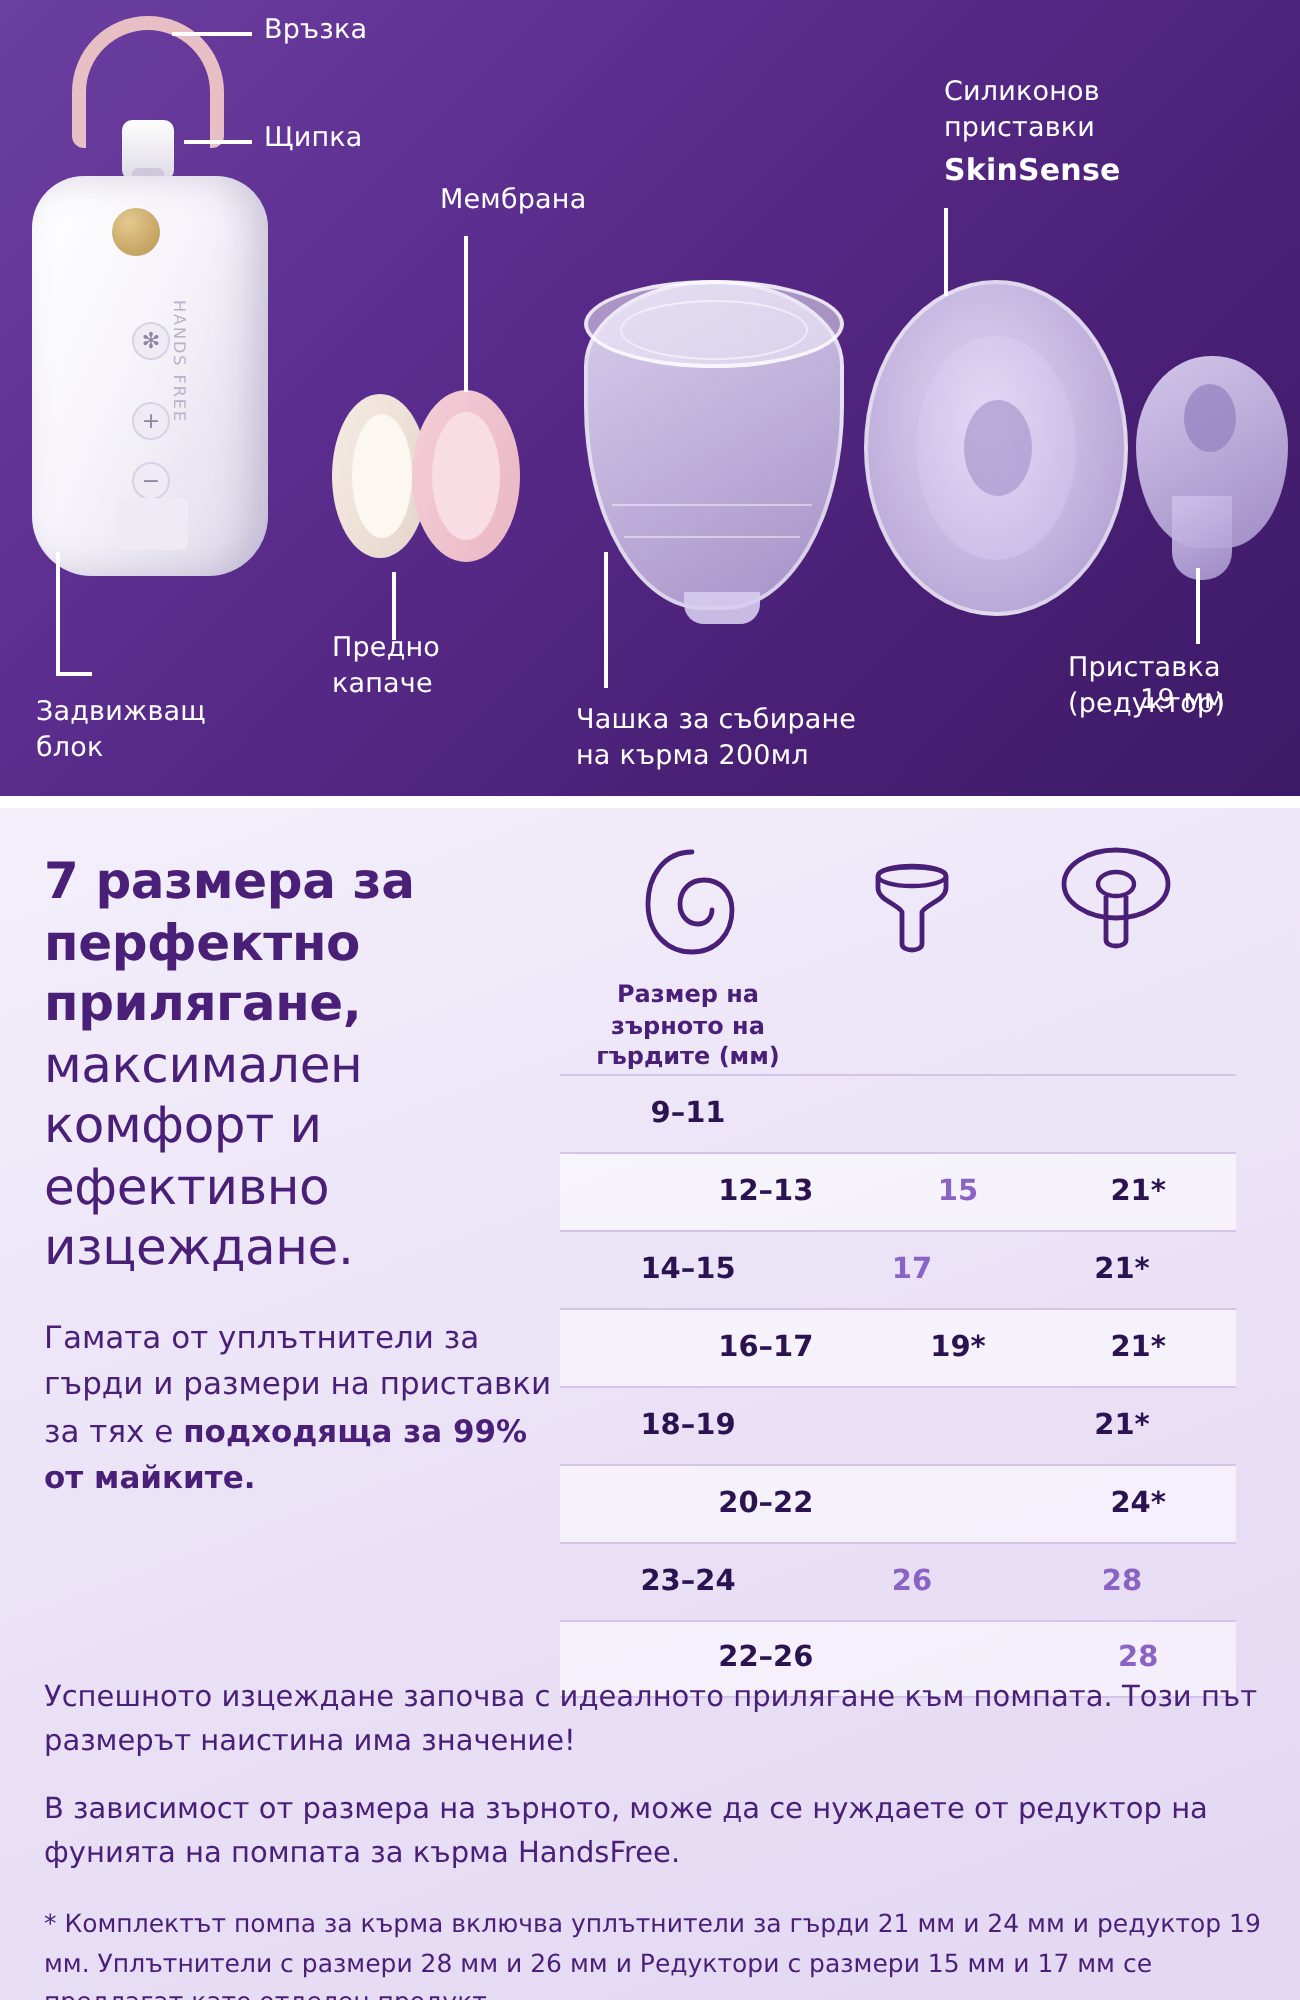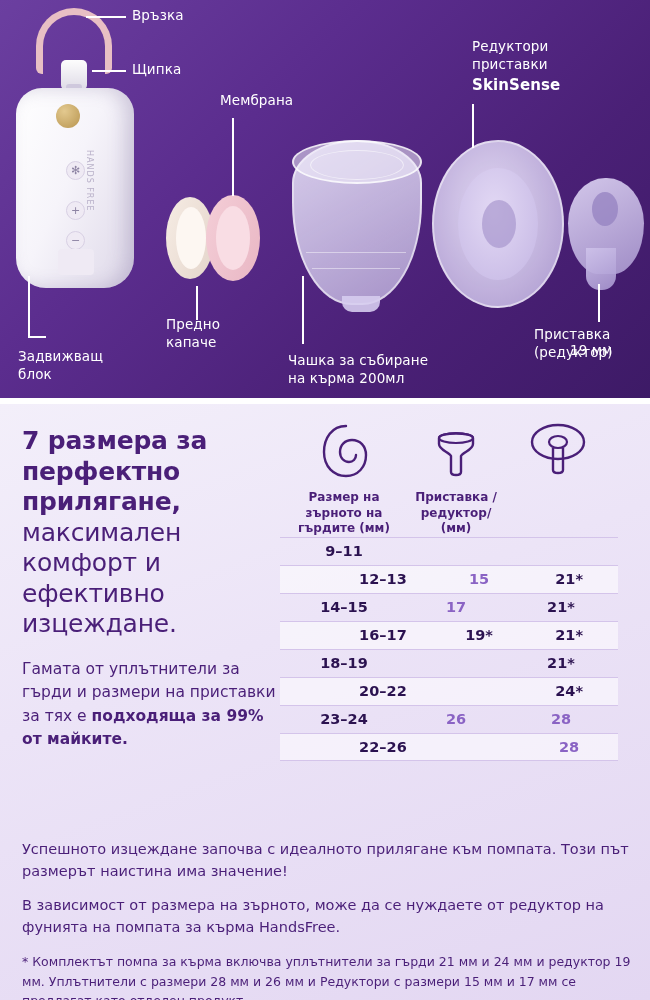--- a/index.html
+++ b/index.html
@@ -282,21 +282,21 @@
     font-weight: bold;
     line-height: 1.3;
     text-align: center;
   }
   .c1 { width: 128px; }
   .c2 { width: 96px; }
   .c3 { width: 114px; }
 
   .trow {
     display: flex;
-    height: 28px;
+    height: 39px;
     align-items: center;
     border-top: 1px solid #d4c4ea;
   }
   .trow:last-child { border-bottom: 1px solid #d4c4ea; }
   .trow div {
     text-align: center;
     font-size: 14.5px;
     font-weight: bold;
     color: #2b1250;
   }
@@ -366,21 +366,21 @@
   <div class="leader" style="left:302px; top:276px; width:2px;  height:68px;"></div>
   <div class="leader" style="left:472px; top:104px; width:2px;  height:44px;"></div>
   <div class="leader" style="left:598px; top:284px; width:2px;  height:38px;"></div>
   <div class="leader" style="left:28px;  top:276px; width:2px;  height:62px;"></div>
   <div class="leader" style="left:28px;  top:336px; width:18px; height:2px;"></div>
 
   <div class="label" style="left:132px; top:7px;">Връзка</div>
   <div class="label" style="left:132px; top:61px;">Щипка</div>
   <div class="label" style="left:220px; top:92px;">Мембрана</div>
 
-  <div class="label" style="left:472px; top:38px;">Редуктори</div>
+  <div class="label" style="left:472px; top:38px;">Силиконов</div>
   <div class="label" style="left:472px; top:56px;">приставки</div>
   <div class="label" style="left:472px; top:76px; font-weight:bold; font-size:15px;">SkinSense</div>
 
   <div class="label" style="left:166px; top:316px;">Предно</div>
   <div class="label" style="left:166px; top:334px;">капаче</div>
 
   <div class="label" style="left:288px; top:352px;">Чашка за събиране</div>
   <div class="label" style="left:288px; top:370px;">на кърма 200мл</div>
 
   <div class="label" style="left:534px; top:326px;">Приставка</div>
@@ -420,21 +420,20 @@
         <svg width="60" height="58" viewBox="0 0 60 58">
           <ellipse cx="30" cy="20" rx="26" ry="17" fill="none" stroke="#4a1f78" stroke-width="2.4"></ellipse>
           <ellipse cx="30" cy="20" rx="9" ry="6" fill="none" stroke="#4a1f78" stroke-width="2.2"></ellipse>
           <path d="M25 26 L25 48 C25 52 35 52 35 48 L35 26" fill="none" stroke="#4a1f78" stroke-width="2.4" stroke-linejoin="round"></path>
         </svg>
       </div>
     </div>
 
     <div class="thead">
       <div class="c1">Размер на зърното на гърдите (мм)</div>
-      <div class="c2">Приставка /редуктор/ (мм)</div>
     </div>
 
     <div class="trow">
       <div class="c1">9–11</div>
       <div class="c2"></div>
       <div class="c3"></div>
     </div>
     <div class="trow alt">
       <div class="c1">12–13</div>
       <div class="c2 muted">15</div>

